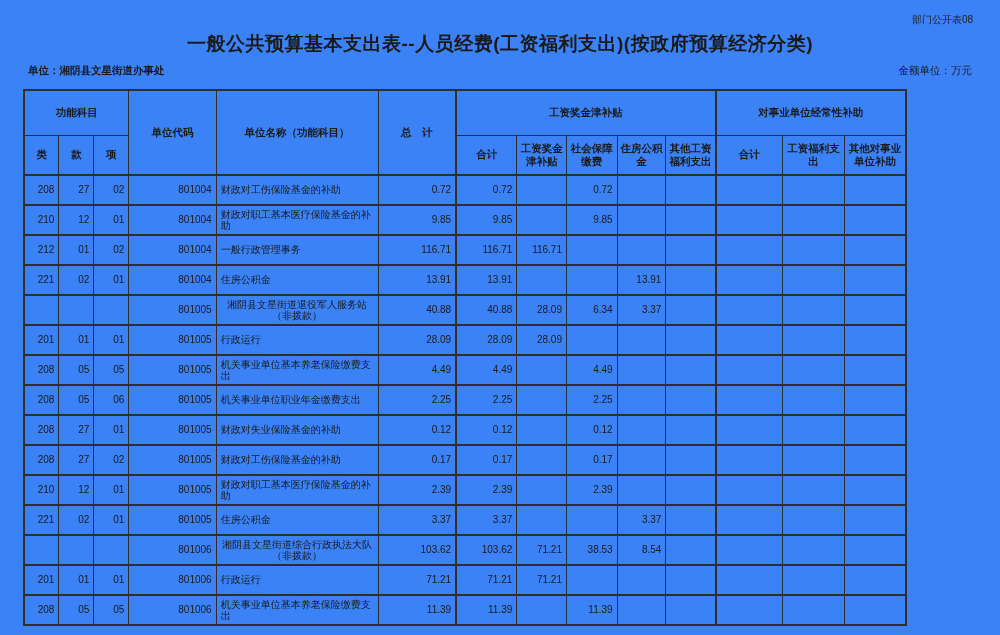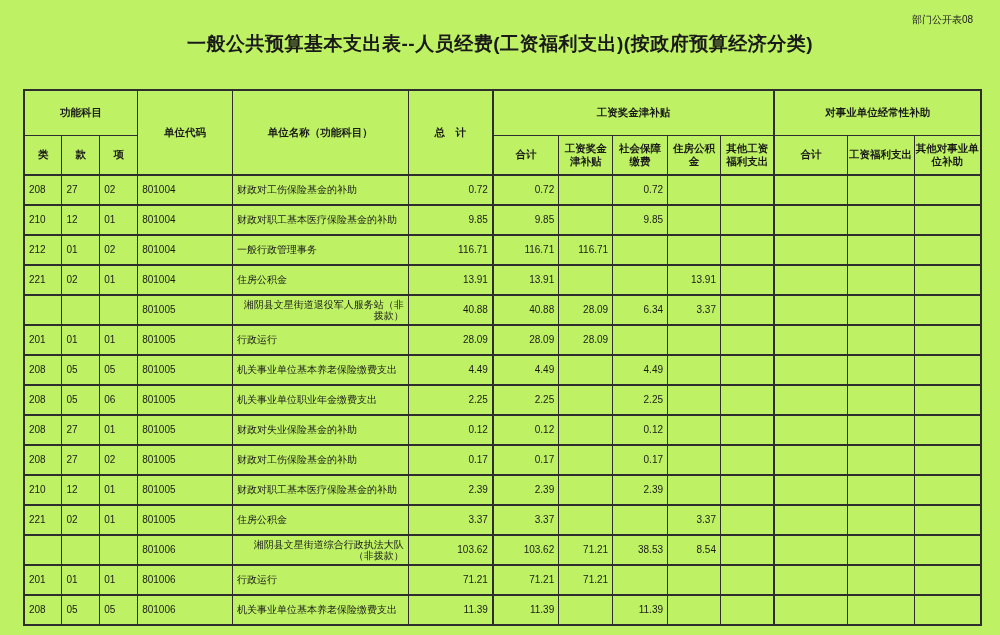--- a/index.html
+++ b/index.html
@@ -1,63 +1,67 @@
 <!DOCTYPE html>
 <html><head>
 <meta charset="utf-8">
 <style>
   html,body { margin:0; padding:0; background:#e9e9e9; }
   .page {
-    position:relative; width:1000px; height:635px; background:#bef264;
+    position:relative; width:1000px; height:635px; background:#3b82f6;
     font-family:"Liberation Sans", sans-serif; color:#1a1a1a; overflow:hidden;
   }
   .doc-label { position:absolute; top:13px; right:27px; font-size:10px; color:#222; }
   .title {
     position:absolute; top:31px; left:0; width:100%; text-align:center;
     font-size:19px; font-weight:bold; letter-spacing:0.5px; margin:0;
   }
   .meta-row {
     position:absolute; top:64px; left:28px; right:28px;
     display:flex; justify-content:space-between; align-items:flex-end; font-size:10.5px;
   }
   .unit-label { font-weight:bold; }
   .amount-unit-label { font-weight:normal; }
 
   table.budget {
-    position:absolute; top:89px; left:23px; width:959px;
+    position:absolute; top:89px; left:23px; width:884px;
     border-collapse:collapse; table-layout:fixed;
     border:2px solid #2e2e2e;
   }
   table.budget th, table.budget td { border:1px solid #2e2e2e; overflow:hidden; }
   table.budget th {
     font-weight:bold; font-size:10.5px; text-align:center;
     padding:1px; line-height:1.25; vertical-align:middle;
   }
   tr.h1 th { height:42px; }
   tr.h2 th { height:36px; }
   table.budget td {
     height:26px; font-size:10px; padding:1px 4px; vertical-align:middle;
     border-top-width:2px; border-bottom-width:2px; line-height:1.15;
   }
-  td.ctr { text-align:left; }
+  td.ctr { text-align:right; }
   td.num { text-align:right; }
   td.name { text-align:left; padding:1px 2px; }
-  td.name.leftwrap { text-align:right;margin-top:15px; }
+  td.name.leftwrap { text-align:center;margin-top:15px; }
   .gs { border-left-width:2px !important; }
   th.total-head { white-space:pre;margin-left:32px; }
 </style>
 </head>
 <body>
 
 <div class="page">
 
   <div class="doc-label">部门公开表08</div>
 
   <h1 class="title">一般公共预算基本支出表--人员经费(工资福利支出)(按政府预算经济分类)</h1>
 
+  <div class="meta-row">
+    <span class="unit-label">单位：湘阴县文星街道办事处</span>
+    <span class="amount-unit-label">金额单位：万元</span>
+  </div>
 
   <table class="budget">
     <colgroup>
       <col style="width:3.96%">
         <col style="width:3.96%">
         <col style="width:3.96%">
       <col style="width:9.91%">
         <col style="width:18.35%">
         <col style="width:8.86%">
       <col style="width:6.88%">

